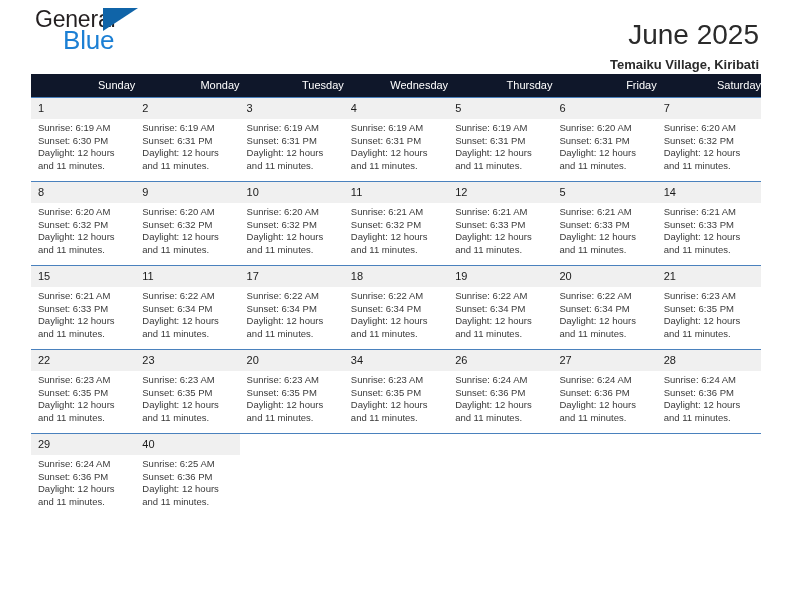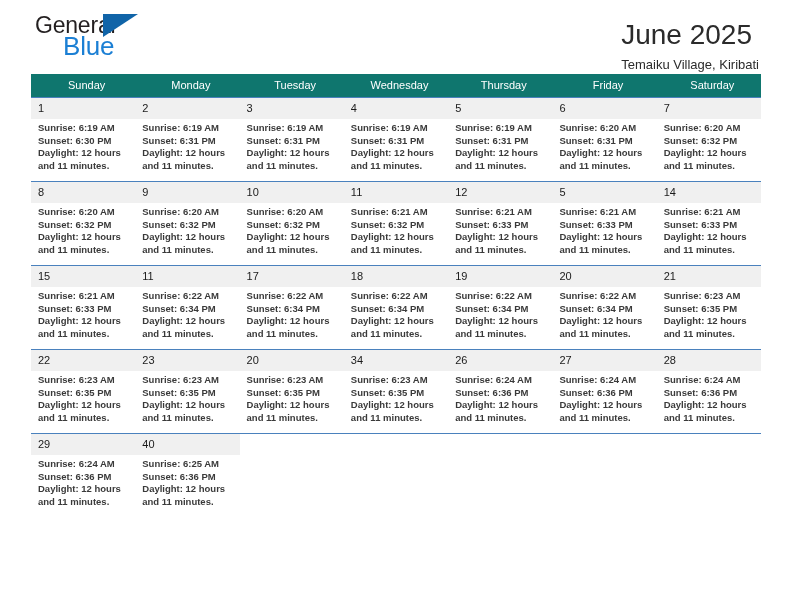--- a/index.html
+++ b/index.html
@@ -25,21 +25,21 @@
   
   .header {
     position: relative;
     height: 74px;
     display: flex;
     align-items: flex-start;
     justify-content: space-between;
   }
   .brand {
     position: relative;
-    margin-top: 13px;
+    margin-top: 7px;
     margin-left: 4px;
     width: 130px;
     height: 48px;
     user-select: none;
   }
   .brand-top {
     font-size: 23px;
     line-height: 24px;
     color: #231f20;
     letter-spacing: -0.2px;
@@ -58,52 +58,53 @@
     position: absolute;
     left: 68px;
     top: 1px;
     width: 0;
     height: 0;
     border-left: 35px solid #1064a8;
     border-bottom: 23px solid transparent;
   }
 
   .title-block {
+    text-align: right;
     margin-top: 18px;
     margin-right: 2px;
   }
   .cal-title {
     font-size: 28px;
     line-height: 34px;
     color: #2b2b2b;
     font-weight: 400;
     white-space: nowrap;
   }
   .cal-subtitle {
     font-size: 13px;
     line-height: 18px;
     color: #2b2b2b;
-    font-weight: 400;
+    font-weight: 700;
     margin-top: 4px;
     white-space: nowrap;
   }
 
   
   .calendar {
     width: 730px;
     border-collapse: collapse;
     table-layout: fixed;
     margin-top: 0;
   }
   .calendar th {
-    background: #0f766e;
+    background: #0f172a;
     color: #ffffff;
     font-size: 11px;
     font-weight: 400;
-    text-align: center;
+    text-align: right;
     padding: 5px 0 5px 7px;
     height: 11px;
     line-height: 13px;
     border: none;
   }
   .calendar td {
     vertical-align: top;
     padding: 0;
     border: none;
     width: 104.28px;
@@ -129,21 +130,20 @@
   }
   .daynum.empty {
     background: #ffffff;
     color: transparent;
   }
   .details {
     padding: 3px 4px 0 7px;
     font-size: 9.5px;
     line-height: 12.6px;
     color: #3a3a3a;
-    font-weight: bold;
   }
   .details div {
     white-space: nowrap;
   }
 </style>
 </head>
 <body>
 
 <div class="page">
 

